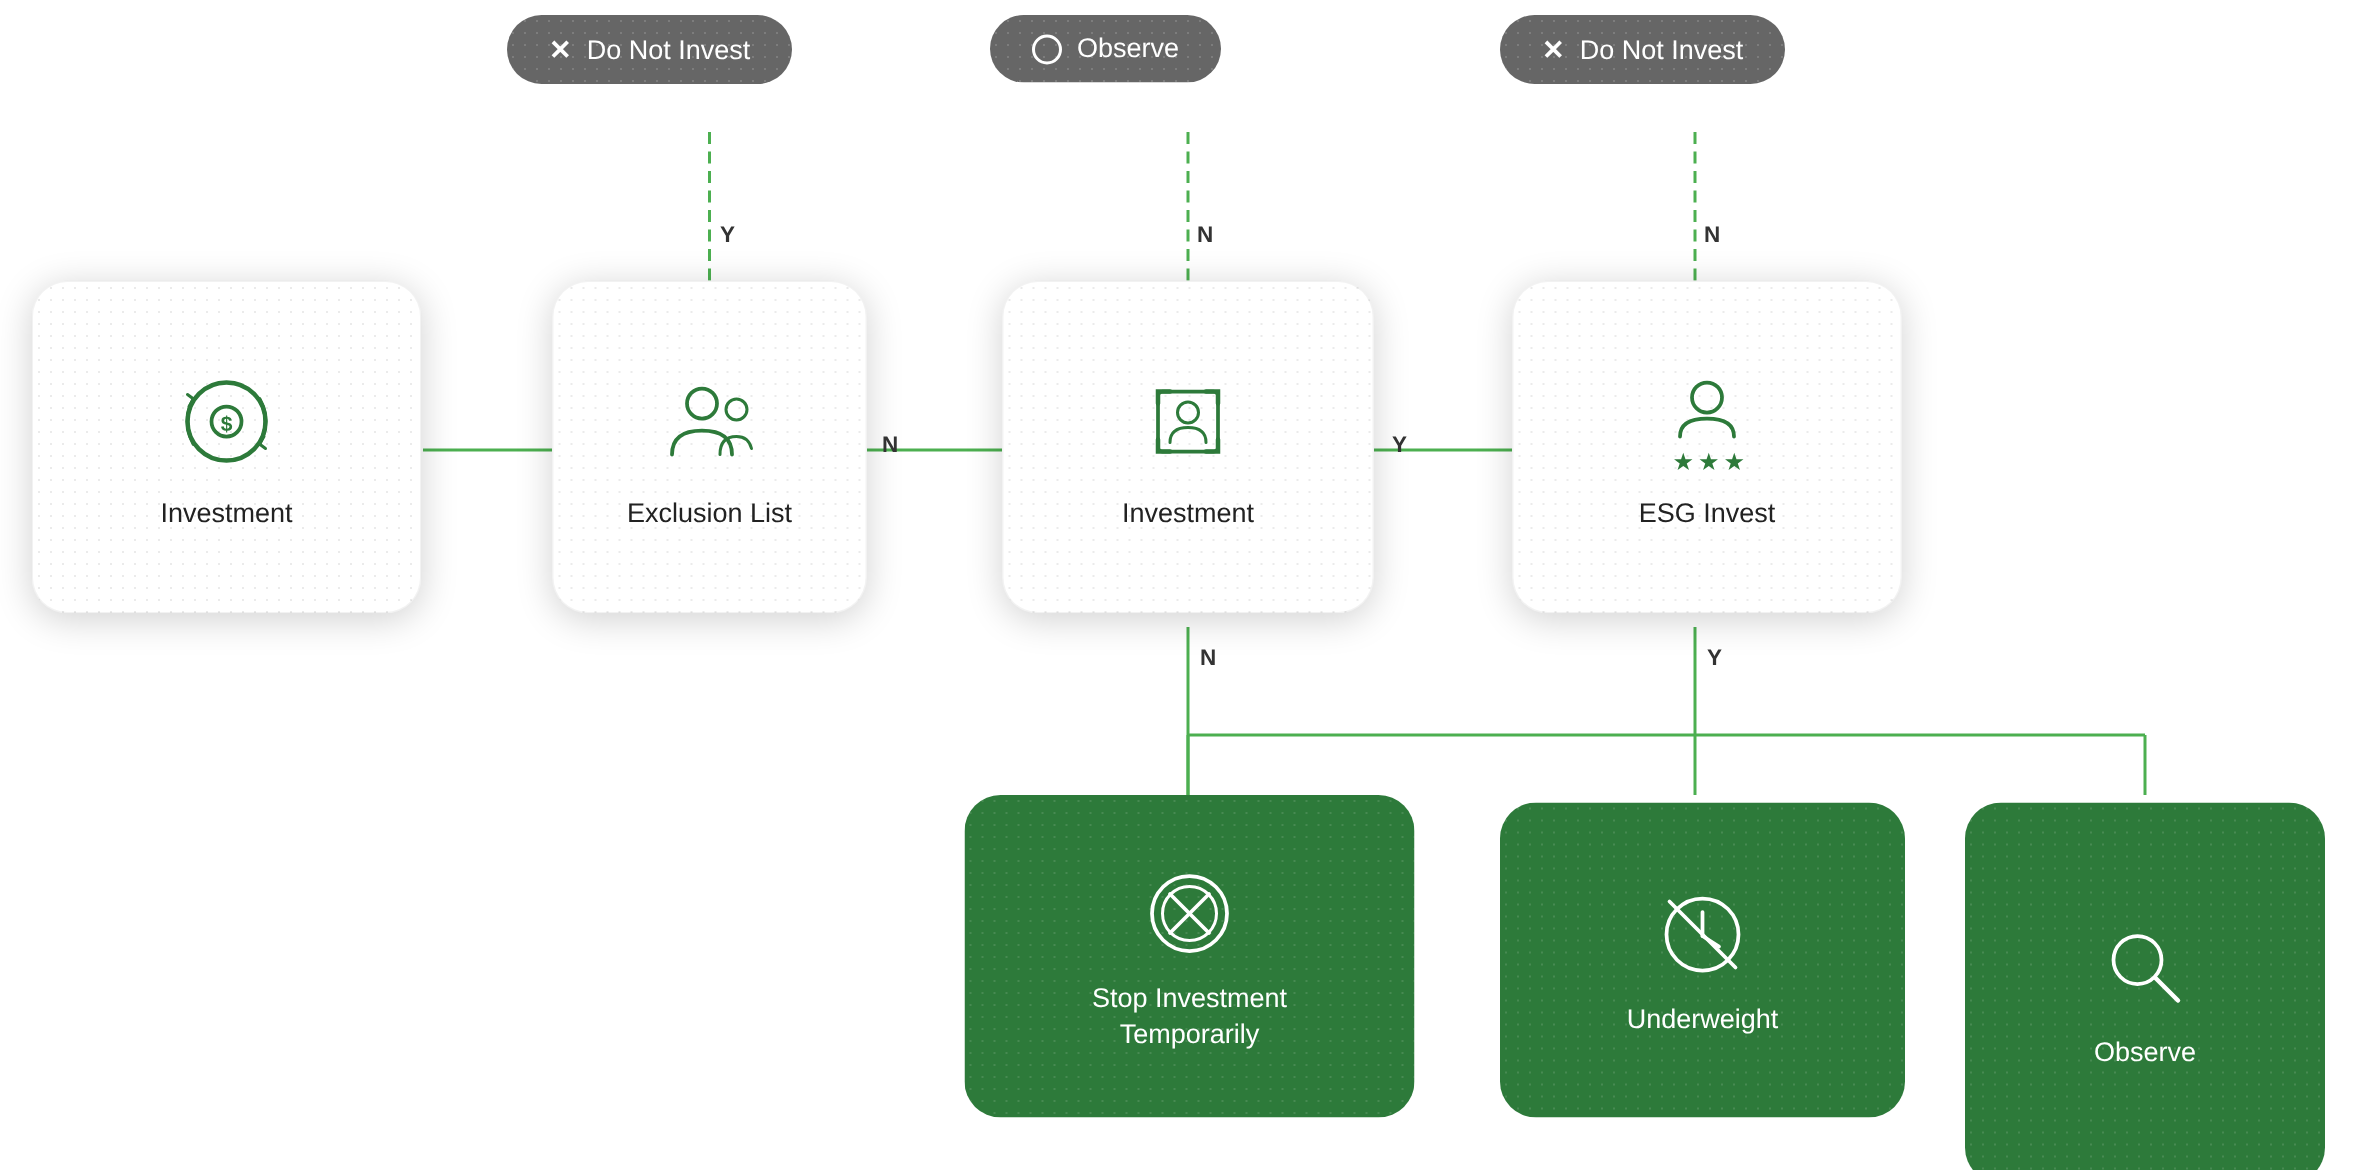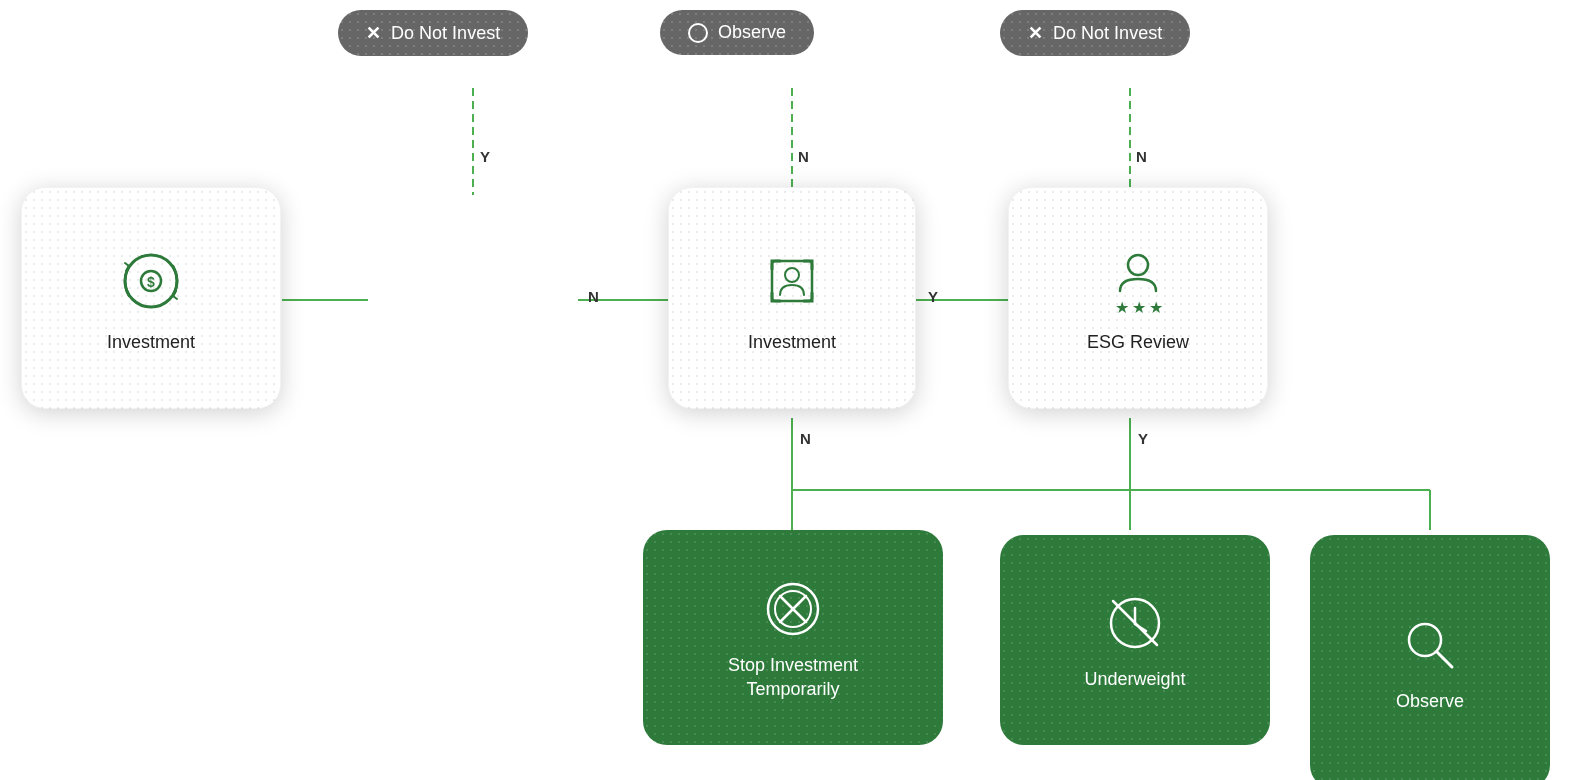--- a/index.html
+++ b/index.html
@@ -148,20 +148,33 @@
         <text x="40" y="46" text-anchor="middle" fill="#2d7a3a" font-size="14" font-weight="bold">$</text>
         <path d="M18 25 Q10 40 18 55" stroke="#2d7a3a" stroke-width="2.5" fill="none" stroke-linecap="round"></path>
         <path d="M62 25 Q70 40 62 55" stroke="#2d7a3a" stroke-width="2.5" fill="none" stroke-linecap="round"></path>
         <path d="M14 22 L18 25 L15 30" stroke="#2d7a3a" stroke-width="2" fill="none" stroke-linecap="round"></path>
         <path d="M66 58 L62 55 L65 50" stroke="#2d7a3a" stroke-width="2" fill="none" stroke-linecap="round"></path>
       </svg>
     </div>
     <span class="node-label" style="color:#222;">Investment</span>
   </div>
 
+  <div class="node node-white" style="left: 368px; top: 187px; width: 210px; height: 222px; background-image: radial-gradient(circle, rgba(0, 0, 0, 0.08) 1px, transparent 1px); background-size: 8px 8px; border: 1px solid rgba(0, 0, 0, 0.05); box-shadow: rgba(0, 0, 0, 0.18) 0px 4px 24px;">
+    <div class="node-icon">
+      <svg width="80" height="80" viewBox="0 0 80 80" fill="none">
+
+        <circle cx="35" cy="28" r="10" stroke="#2d7a3a" stroke-width="2.5" fill="none"></circle>
+        <path d="M15 62 Q15 46 35 46 Q55 46 55 62" stroke="#2d7a3a" stroke-width="2.5" fill="none" stroke-linecap="round"></path>
+
+        <circle cx="58" cy="32" r="7" stroke="#2d7a3a" stroke-width="2" fill="none"></circle>
+        <path d="M47 62 Q47 50 58 50 Q66 50 68 58" stroke="#2d7a3a" stroke-width="2" fill="none" stroke-linecap="round"></path>
+      </svg>
+    </div>
+    <span class="node-label" style="color:#222;">Exclusion List</span>
+  </div>
 
   <span class="edge-label" style="left:588px; top:288px;">N</span>
   <span class="edge-label" style="left:928px; top:288px;">Y</span>
 
   <div class="node node-white" style="left: 668px; top: 187px; width: 248px; height: 222px; background-image: radial-gradient(circle, rgba(0, 0, 0, 0.08) 1px, transparent 1px); background-size: 8px 8px; border: 1px solid rgba(0, 0, 0, 0.05); box-shadow: rgba(0, 0, 0, 0.18) 0px 4px 24px;">
     <div class="node-icon">
       <svg width="80" height="80" viewBox="0 0 80 80" fill="none">
 
         <rect x="20" y="20" width="40" height="40" rx="3" stroke="#2d7a3a" stroke-width="2.5" fill="none"></rect>
         <path d="M20 28 L20 20 L28 20" stroke="#2d7a3a" stroke-width="3" fill="none" stroke-linecap="round"></path>
@@ -181,21 +194,21 @@
       <svg width="80" height="80" viewBox="0 0 80 80" fill="none">
 
         <circle cx="40" cy="24" r="10" stroke="#2d7a3a" stroke-width="2.5" fill="none"></circle>
         <path d="M22 50 Q22 38 40 38 Q58 38 58 50" stroke="#2d7a3a" stroke-width="2.5" fill="none" stroke-linecap="round"></path>
 
         <text x="17" y="72" fill="#2d7a3a" font-size="16">★</text>
         <text x="34" y="72" fill="#2d7a3a" font-size="16">★</text>
         <text x="51" y="72" fill="#2d7a3a" font-size="16">★</text>
       </svg>
     </div>
-    <span class="node-label" style="color:#222;">ESG Review</span>
+    <span class="node-label" style="color:#222;">ESG Invest</span>
   </div>
 
   <span class="edge-label" style="left:800px; top:430px;">N</span>
 
   <span class="edge-label" style="left:1138px; top:430px;">Y</span>
 
   <div class="node node-green" style="left: 643px; top: 530px; width: 300px; height: 215px; background-image: radial-gradient(circle, rgba(255, 255, 255, 0.12) 1px, transparent 1px); background-size: 8px 8px;">
     <div class="node-icon">
       <svg width="70" height="70" viewBox="0 0 70 70" fill="none">
         <circle cx="35" cy="35" r="25" stroke="#fff" stroke-width="2.5" fill="none"></circle>

